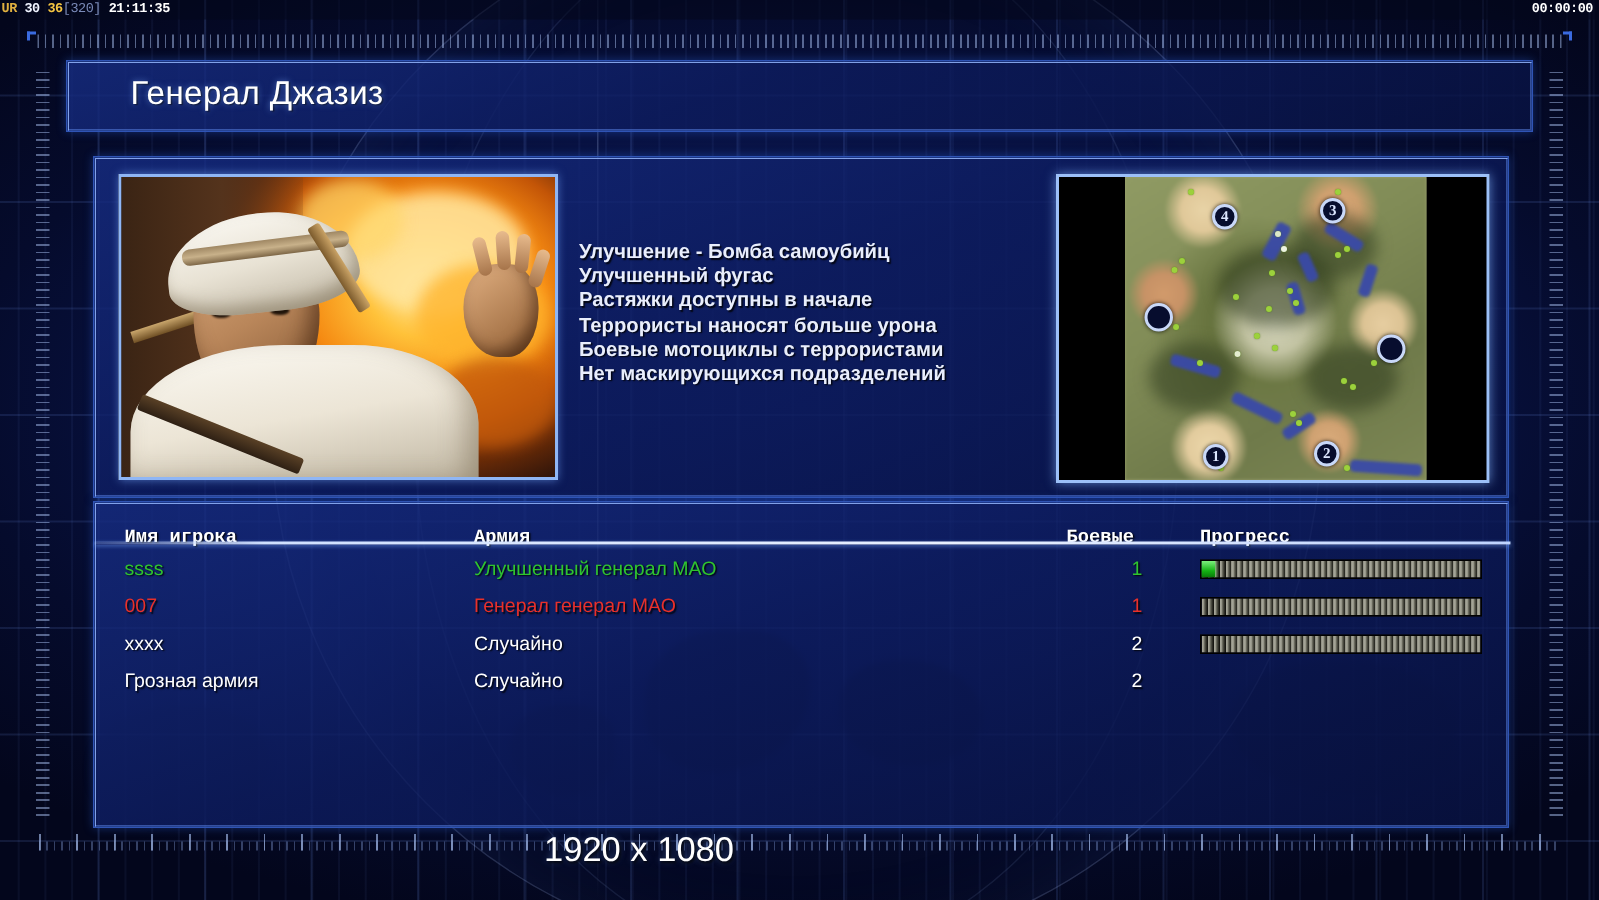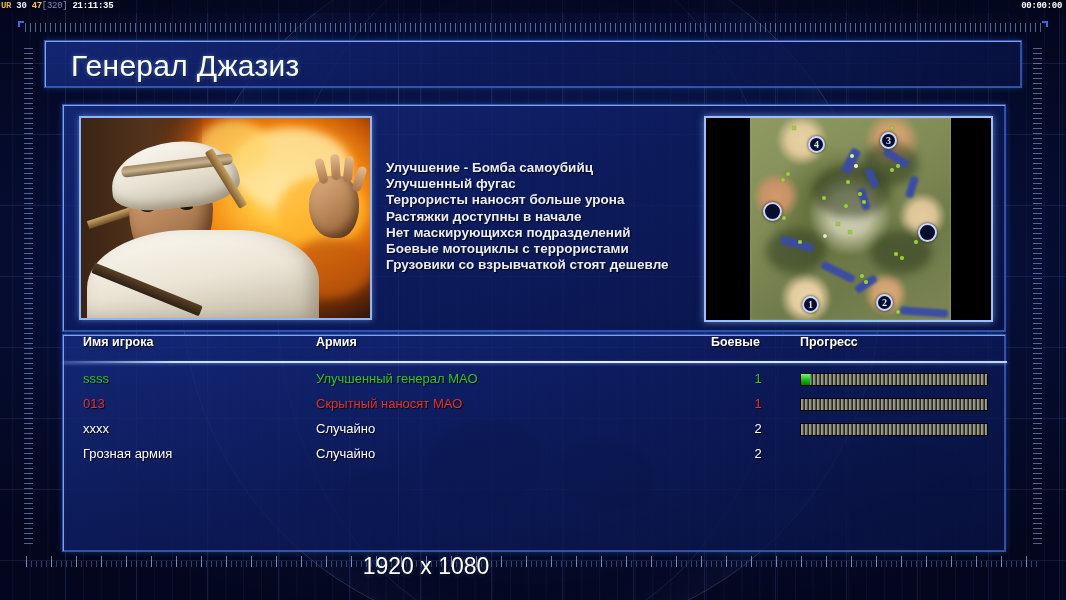--- a/index.html
+++ b/index.html
@@ -114,22 +114,22 @@
     background: linear-gradient(160deg, rgba(22,44,130,0.82) 0%, rgba(13,28,95,0.80) 45%, rgba(8,18,66,0.80) 100%);
     border: 1px solid #2f54b5;
     box-shadow:
       inset 1px 1px 0 rgba(150,185,255,0.85),
       inset -1px -1px 0 rgba(90,130,225,0.55),
       0 0 6px rgba(40,90,200,0.45);
   }
 
   #title-panel { left: 44px; top: 40px; width: 978px; height: 48px; }
   #title-text {
-    position: absolute; left: 26px; top: 8px;
-    font-size: 30px; color: #ffffff; font-weight: normal;
+    position: absolute; left: 42px; top: 8px;
+    font-size: 22px; color: #ffffff; font-weight: normal;
     text-shadow: 0 0 4px rgba(120,170,255,0.55), 1px 1px 1px rgba(0,0,0,0.7);
     letter-spacing: 0.3px;
   }
 
   #info-panel { left: 62px; top: 104px; width: 944px; height: 228px; }
   #table-panel { left: 62px; top: 334px; width: 944px; height: 218px; }
 
   
   #portrait-frame {
     position: absolute; left: 16px; top: 11px; width: 293px; height: 204px;
@@ -270,21 +270,21 @@
     background: #070d2e;
     border: 2px solid #c9d8f8;
     box-shadow: 0 0 3px rgba(0,0,0,0.8);
     color: #dce6ff; font-size: 10px; font-weight: bold;
     text-align: center; line-height: 14px;
     font-family: "Liberation Serif", serif;
   }
   .mp-spawn.empty { width: 19px; height: 19px; }
 
   
-  #table-head { position: absolute; left: 0; top: 0; width: 944px; height: 22px; }
+  #table-head { position: absolute; left: 0; top: 16px; width: 944px; height: 22px; font-family: Liberation Mono, monospace; }
   #table-head .th {
     position: absolute; font-size: 12.5px; color: #ffffff; font-weight: bold;
     text-shadow: 1px 1px 1px rgba(0,0,0,0.9);
     white-space: nowrap;
   }
   #head-rule {
     position: absolute; left: 0; top: 26px; width: 944px; height: 2px;
     background: linear-gradient(to right, rgba(190,215,255,0.2), #cfe0ff 12%, #e8f0ff 60%, #bfd4ff 100%);
     box-shadow: 0 1px 3px rgba(120,170,255,0.6);
   }
@@ -334,21 +334,21 @@
   <div class="continent" style="left:430px;top:420px;width:110px;height:95px;border-radius:48% 38% 60% 40%;"></div>
   <div class="continent" style="left:340px;top:470px;width:70px;height:60px;border-radius:50% 40% 45% 55%;"></div>
   <div class="continent" style="left:560px;top:440px;width:95px;height:70px;border-radius:40% 55% 45% 50%;"></div>
   <div class="continent" style="left:820px;top:440px;width:150px;height:90px;border-radius:45% 50% 40% 55%;"></div>
   <div class="continent" style="left:60px;top:470px;width:120px;height:80px;border-radius:50% 45% 55% 40%;"></div>
   <div class="globe"></div>
   <div class="globe2"></div>
   <div class="globe-v"></div>
 
   <div class="topbar">
-    <span class="tl"><span class="t-ur">UR</span><span>&nbsp;</span><span class="t-n1">30</span><span>&nbsp;</span><span class="t-n2">47</span><span class="t-n3">[320]</span><span>&nbsp;</span><span class="t-time">21:11:35</span></span>
+    <span class="tl"><span class="t-ur">UR</span><span>&nbsp;</span><span class="t-n1">30</span><span>&nbsp;</span><span class="t-n2">36</span><span class="t-n3">[320]</span><span>&nbsp;</span><span class="t-time">21:11:35</span></span>
     <span class="tr">00:00:00</span>
   </div>
 
   <div class="ruler ruler-h" style="left:25px;top:23px;width:1016px;"></div>
   <div class="ruler ruler-v" style="left:24px;top:48px;height:500px;"></div>
   <div class="ruler ruler-v" style="left:1033px;top:48px;height:500px;"></div>
   <div class="ruler ruler-h tall" style="left:26px;top:556px;width:1014px;height:11px;"></div>
 
   <div class="frameline" style="left:18px;top:21px;width:6px;height:2px;"></div>
   <div class="frameline" style="left:18px;top:21px;width:2px;height:6px;"></div>
@@ -384,25 +384,24 @@
         <div class="pa-turban-band"></div>
         <div class="pa-stick"></div>
         <div class="pa-robe"></div>
         <div class="pa-rifle"></div>
       </div>
     </div>
 
     <div id="desc-list">
         <div class="line">Улучшение - Бомба самоубийц</div>
         <div class="line">Улучшенный фугас</div>
+        <div class="line">Растяжки доступны в начале</div>
         <div class="line">Террористы наносят больше урона</div>
-        <div class="line">Растяжки доступны в начале</div>
+        <div class="line">Боевые мотоциклы с террористами</div>
         <div class="line">Нет маскирующихся подразделений</div>
-        <div class="line">Боевые мотоциклы с террористами</div>
-        <div class="line">Грузовики со взрывчаткой стоят дешевле</div>
       </div>
 
     <div id="map-frame">
       <div id="map-inner">
         <div class="mp-terrain"></div>
         <div class="mp-dark" style="left:62px;top:46px;width:78px;height:54px;"></div>
         <div class="mp-dark" style="left:112px;top:24px;width:56px;height:44px;"></div>
         <div class="mp-dark" style="left:16px;top:110px;width:60px;height:46px;"></div>
         <div class="mp-dark" style="left:120px;top:112px;width:62px;height:44px;"></div>
         <div class="mp-river" style="left:96px;top:30px;width:10px;height:26px;transform:rotate(28deg);"></div>
@@ -461,22 +460,22 @@
         <div class="row" style="top: 32px;">
           <div class="cell c-name" style="color: rgb(47, 196, 47);">ssss</div>
           <div class="cell c-army" style="color: rgb(47, 196, 47);">Улучшенный генерал МАО</div>
           <div class="cell c-team" style="color: rgb(47, 196, 47);">1</div>
           <div class="progress-track">
             <div class="progress-stripes"></div>
             <div class="progress-fill" style="width: 5%;"></div>
           </div>
         </div>
         <div class="row" style="top: 57px;">
-          <div class="cell c-name" style="color: rgb(232, 48, 42);">013</div>
-          <div class="cell c-army" style="color: rgb(232, 48, 42);">Скрытный наносят МАО</div>
+          <div class="cell c-name" style="color: rgb(232, 48, 42);">007</div>
+          <div class="cell c-army" style="color: rgb(232, 48, 42);">Генерал генерал МАО</div>
           <div class="cell c-team" style="color: rgb(232, 48, 42);">1</div>
           <div class="progress-track">
             <div class="progress-stripes"></div>
           </div>
         </div>
         <div class="row" style="top: 82px;">
           <div class="cell c-name" style="color: rgb(255, 255, 255);">xxxx</div>
           <div class="cell c-army" style="color: rgb(255, 255, 255);">Случайно</div>
           <div class="cell c-team" style="color: rgb(255, 255, 255);">2</div>
           <div class="progress-track">

